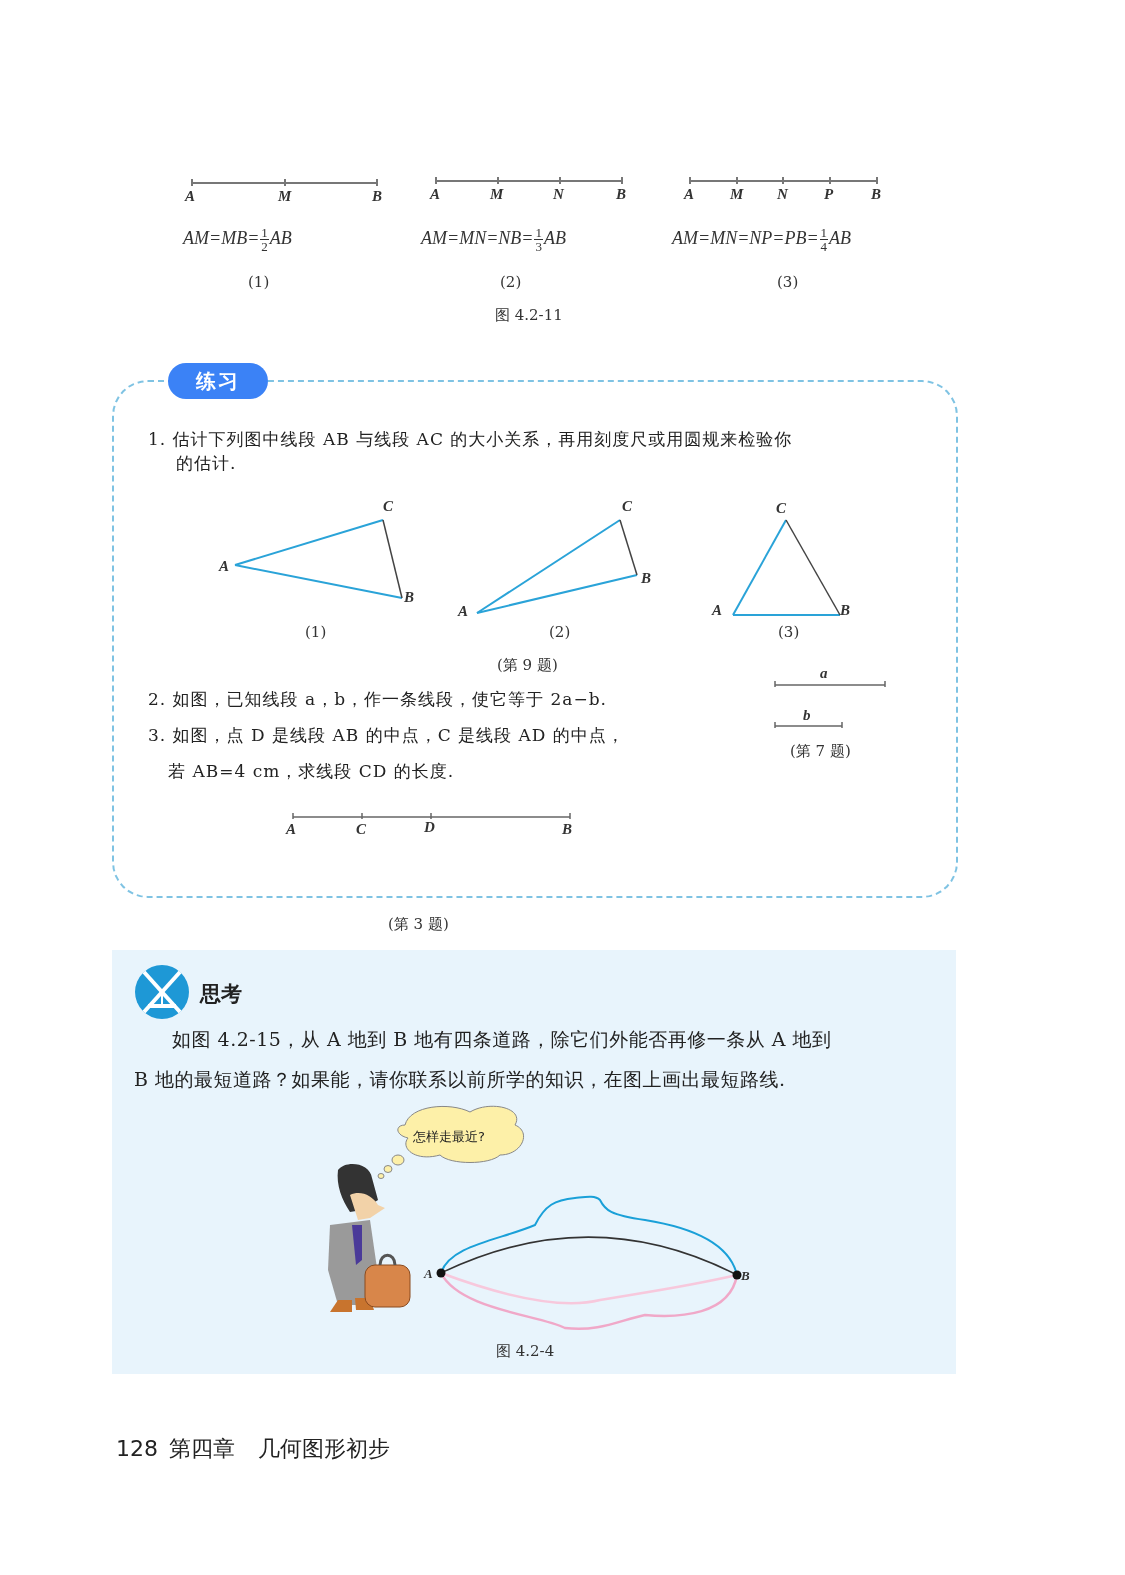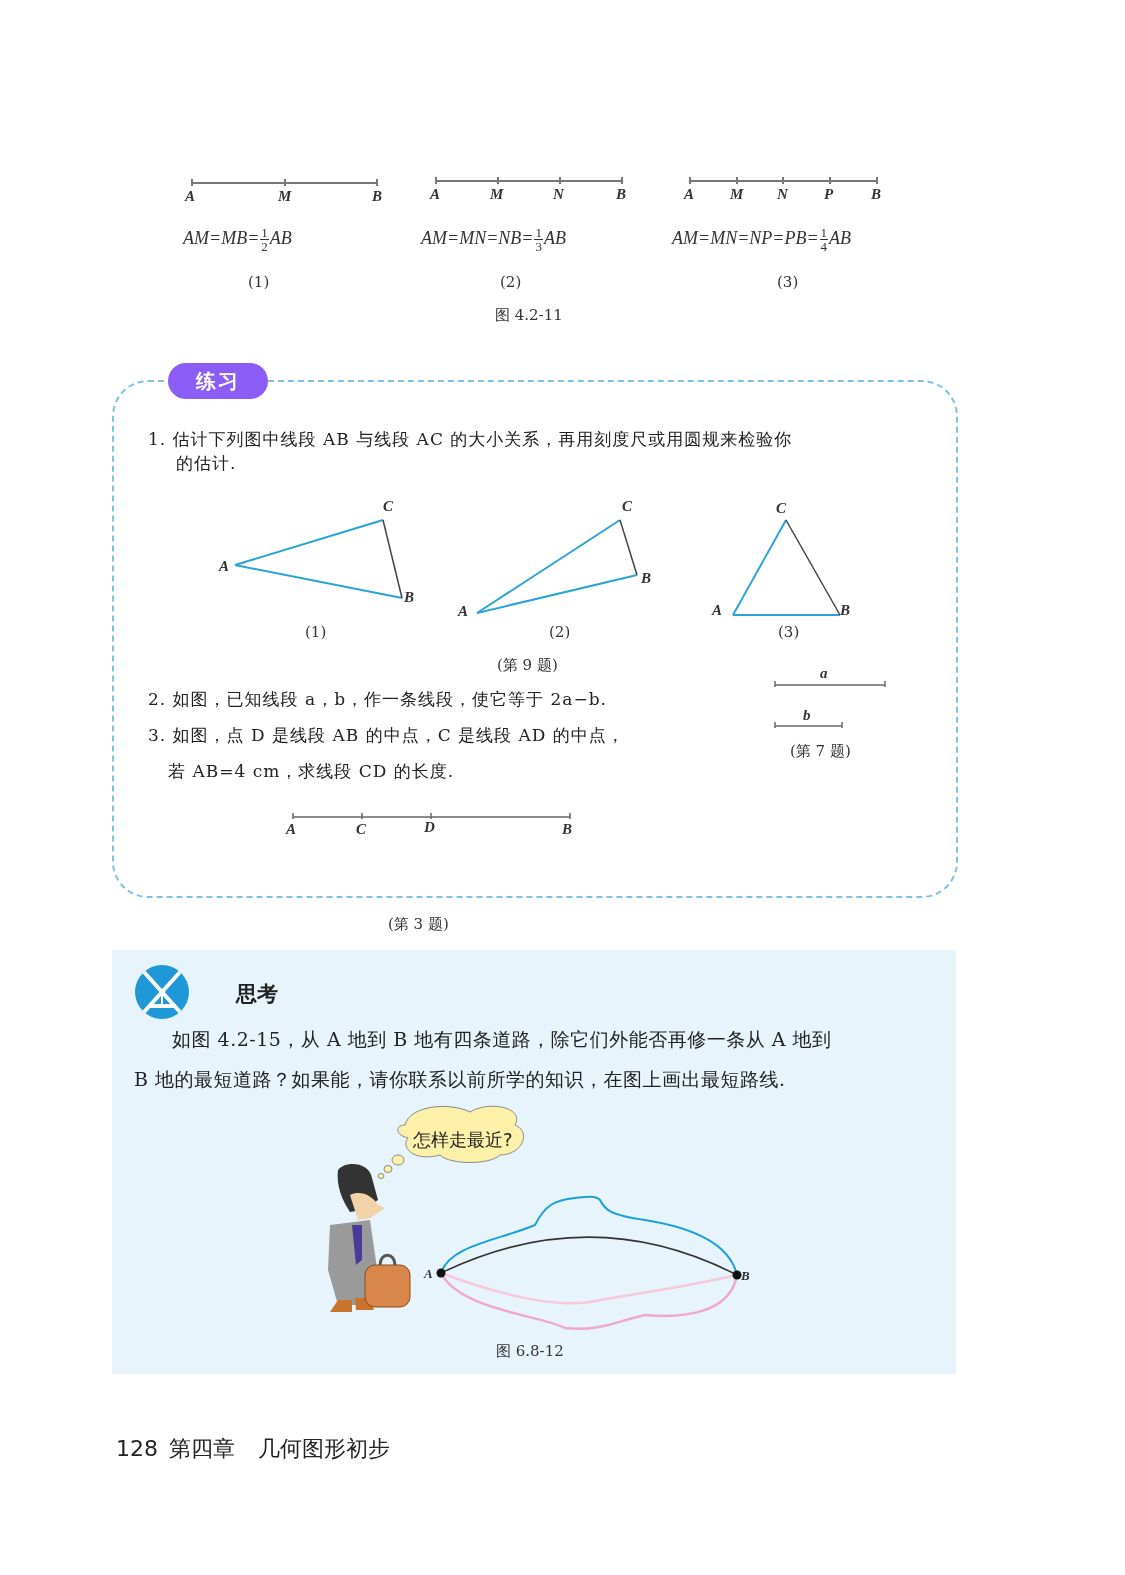--- a/index.html
+++ b/index.html
@@ -7,26 +7,26 @@
          font-family:"DejaVu Serif", serif; color:#222; }
   .abs { position:absolute; }
   .caption { font-size:15px; color:#333; }
   .seg-label { font-family:"Liberation Serif", serif; font-style:italic; font-size:15px; font-weight:bold; color:#333; }
   .eq { font-family:"Liberation Serif", serif; font-style:italic; font-size:18px; color:#333; white-space:nowrap; }
   .frac { display:inline-block; vertical-align:middle; text-align:center; font-style:normal; font-size:13px; line-height:13px; margin:0 1px; }
   .frac span { display:block; }
   .frac .num { border-bottom:1px solid #333; padding:0 1px; }
   .practice-box { left:112px; top:380px; width:846px; height:518px;
     border:2px dashed #7fc3e3; border-radius:36px; box-sizing:border-box; }
-  .practice-tab { left:168px; top:363px; width:100px; height:36px; background:#8b5cf6;
+  .practice-tab { left:168px; top:363px; width:100px; height:36px; background:#3b82f6;
     border-radius:18px; color:#fff; font-family:"DejaVu Sans", sans-serif; font-weight:bold;
     font-size:20px; text-align:center; line-height:36px; letter-spacing:2px; }
   .q { font-size:17px; letter-spacing:1px; color:#222; white-space:nowrap; }
   .think-box { left:112px; top:950px; width:844px; height:424px; background:#e8f4fc; }
-  .think-title { font-family:"DejaVu Sans", sans-serif; font-weight:bold; font-size:21px; color:#222;margin-left:36px; }
+  .think-title { font-family:"DejaVu Sans", sans-serif; font-weight:bold; font-size:21px; color:#222; }
   .think-text { font-size:19px; color:#222; white-space:nowrap; letter-spacing:0.5px; }
   .footer { font-family:"DejaVu Sans", sans-serif; font-size:22px; color:#222; }
 </style>
 </head>
 <body>
 
 <div>
   <svg class="abs" style="left:0;top:0" width="1125" height="230">
     <g stroke="#777" stroke-width="2" fill="none">
       <line x1="192" y1="183" x2="377" y2="183"></line>
@@ -177,22 +177,22 @@
   <rect x="65" y="165" width="45" height="42" rx="10" fill="#d8864a" stroke="#8a4a1e"></rect>
   <path d="M80 165 C80 152,95 152,95 165" fill="none" stroke="#555" stroke-width="3"></path>
 
   <path d="M141 173 C150 145,200 140,235 125 C245 105,255 100,275 98 C285 97,295 95,300 100 C305 110,310 115,345 120 C395 128,430 145,437 175" fill="none" stroke="#1aa0d8" stroke-width="2"></path>
   <path d="M141 173 C230 130,330 120,437 175" fill="none" stroke="#333" stroke-width="1.6"></path>
   <path d="M141 173 C200 195,260 210,300 200 C340 193,380 188,437 175" fill="none" stroke="#f7c8dc" stroke-width="2.5"></path>
   <path d="M141 173 C160 210,240 215,265 228 C300 232,320 220,345 215 C380 218,430 215,437 175" fill="none" stroke="#f0a8c8" stroke-width="2.5"></path>
   <circle cx="141" cy="173" r="4.5" fill="#111"></circle>
   <circle cx="437" cy="175" r="4.5" fill="#111"></circle>
 </svg>
-<span class="abs" style="left:413px;top:1128px;font-family:'DejaVu Sans',sans-serif;font-size:18px;color:#222">怎样走最近?</span>
+<span class="abs" style="left:413px;top:1128px;font-family:'DejaVu Sans',sans-serif;font-size:13px;color:#222">怎样走最近?</span>
 <span class="abs seg-label" style="left:424px;top:1266px;font-size:13px">A</span>
 <span class="abs seg-label" style="left:741px;top:1268px;font-size:13px">B</span>
-<span class="abs caption" style="left:496px;top:1342px">图 6.8-12</span>
+<span class="abs caption" style="left:496px;top:1342px">图 4.2-4</span>
 
 <div class="abs footer" style="left:116px;top:1434px">
   <span>128</span>
   <span style="margin-left:4px">第四章</span>
   <span style="margin-left:16px">几何图形初步</span>
 </div>
 
 </body></html>

